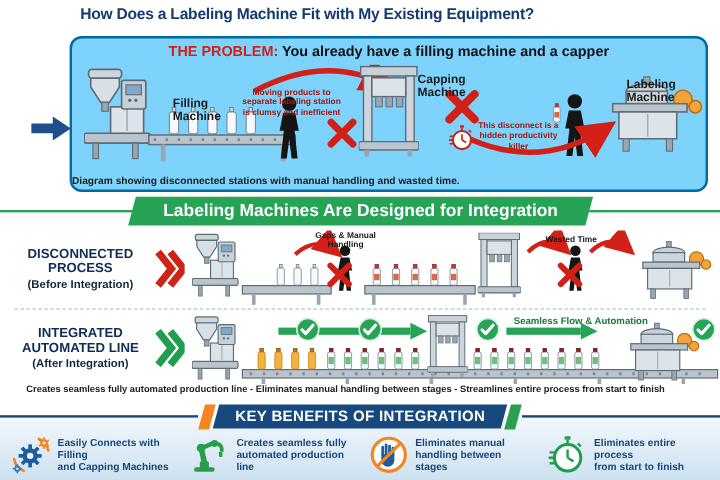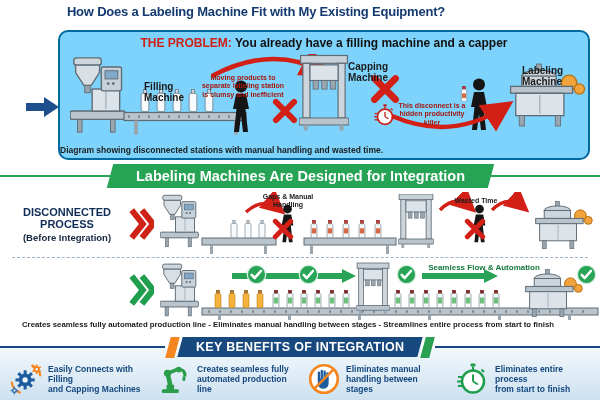--- a/index.html
+++ b/index.html
@@ -255,20 +255,25 @@
     <use href="#sym-x" x="306" y="26" width="22" height="22" style="color:#d32017"></use>
     <path d="M334,18 Q350,2 366,16" stroke="#d32017" stroke-width="3.5" fill="none" marker-end="url(#arrow-red)"></path>
     <use href="#sym-labeling" x="366" y="8" width="76" height="50"></use>
   </svg>
   <div class="abs tiny-lbl pre lbl-gaps">Gaps &amp; Manual
 Handling</div>
   <div class="abs tiny-lbl lbl-wasted">Wasted Time</div>
 
   <div class="abs row-divider"></div>
 
+  <div class="abs row-label rl2">
+    <div class="row-title pre">INTEGRATED
+AUTOMATED LINE</div>
+    <div class="row-sub">(After Integration)</div>
+  </div>
   <svg class="abs chev green" style="left:128px;top:271px" viewBox="0 0 28 38">
       <use href="#sym-chevrons"></use>
     </svg>
 
   <svg class="abs" style="left:158px;top:260px" width="442" height="60" viewBox="0 0 442 60">
     <use href="#sym-filling" x="2" y="2" width="64" height="56"></use>
     <rect x="44" y="48" width="396" height="7" fill="#b9c4cc" stroke="#5f6b75"></rect>
     <line x1="50" y1="51.5" x2="434" y2="51.5" stroke="#7d8a94" stroke-width="2.5" stroke-dasharray="2,9"></line>
     <rect x="60" y="55" width="3" height="5" fill="#9aa6af"></rect>
       <rect x="130" y="55" width="3" height="5" fill="#9aa6af"></rect>

